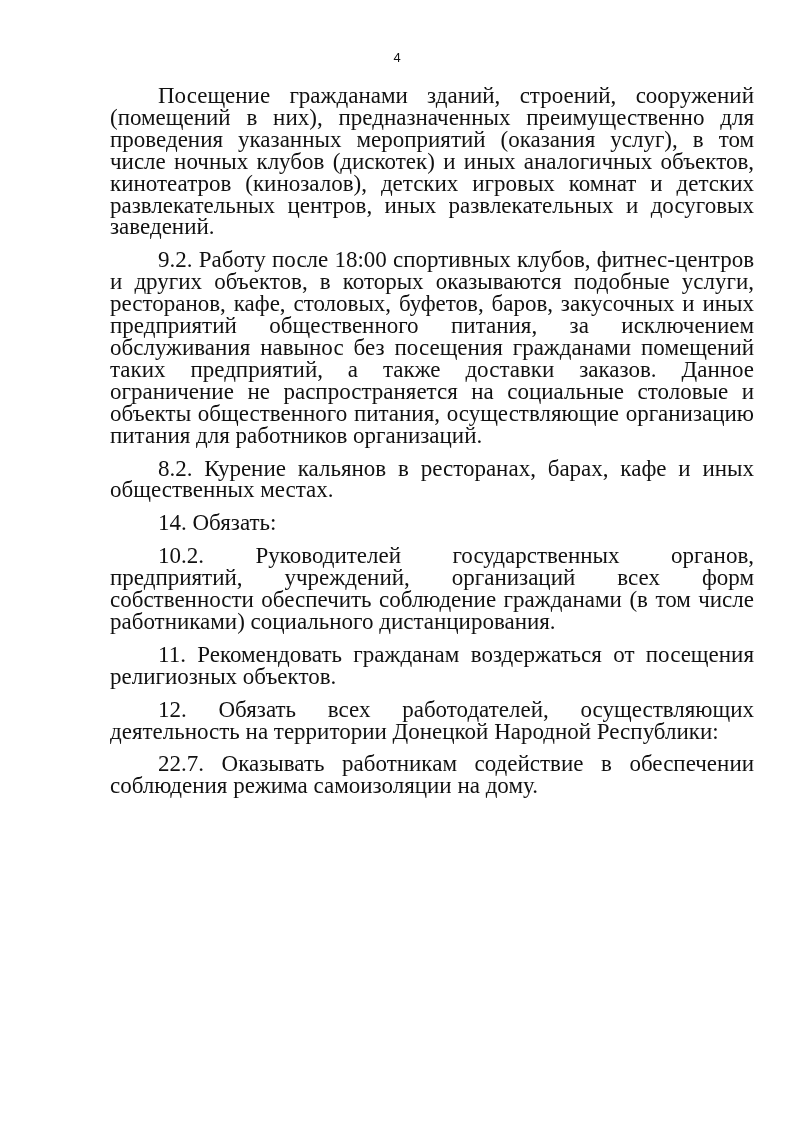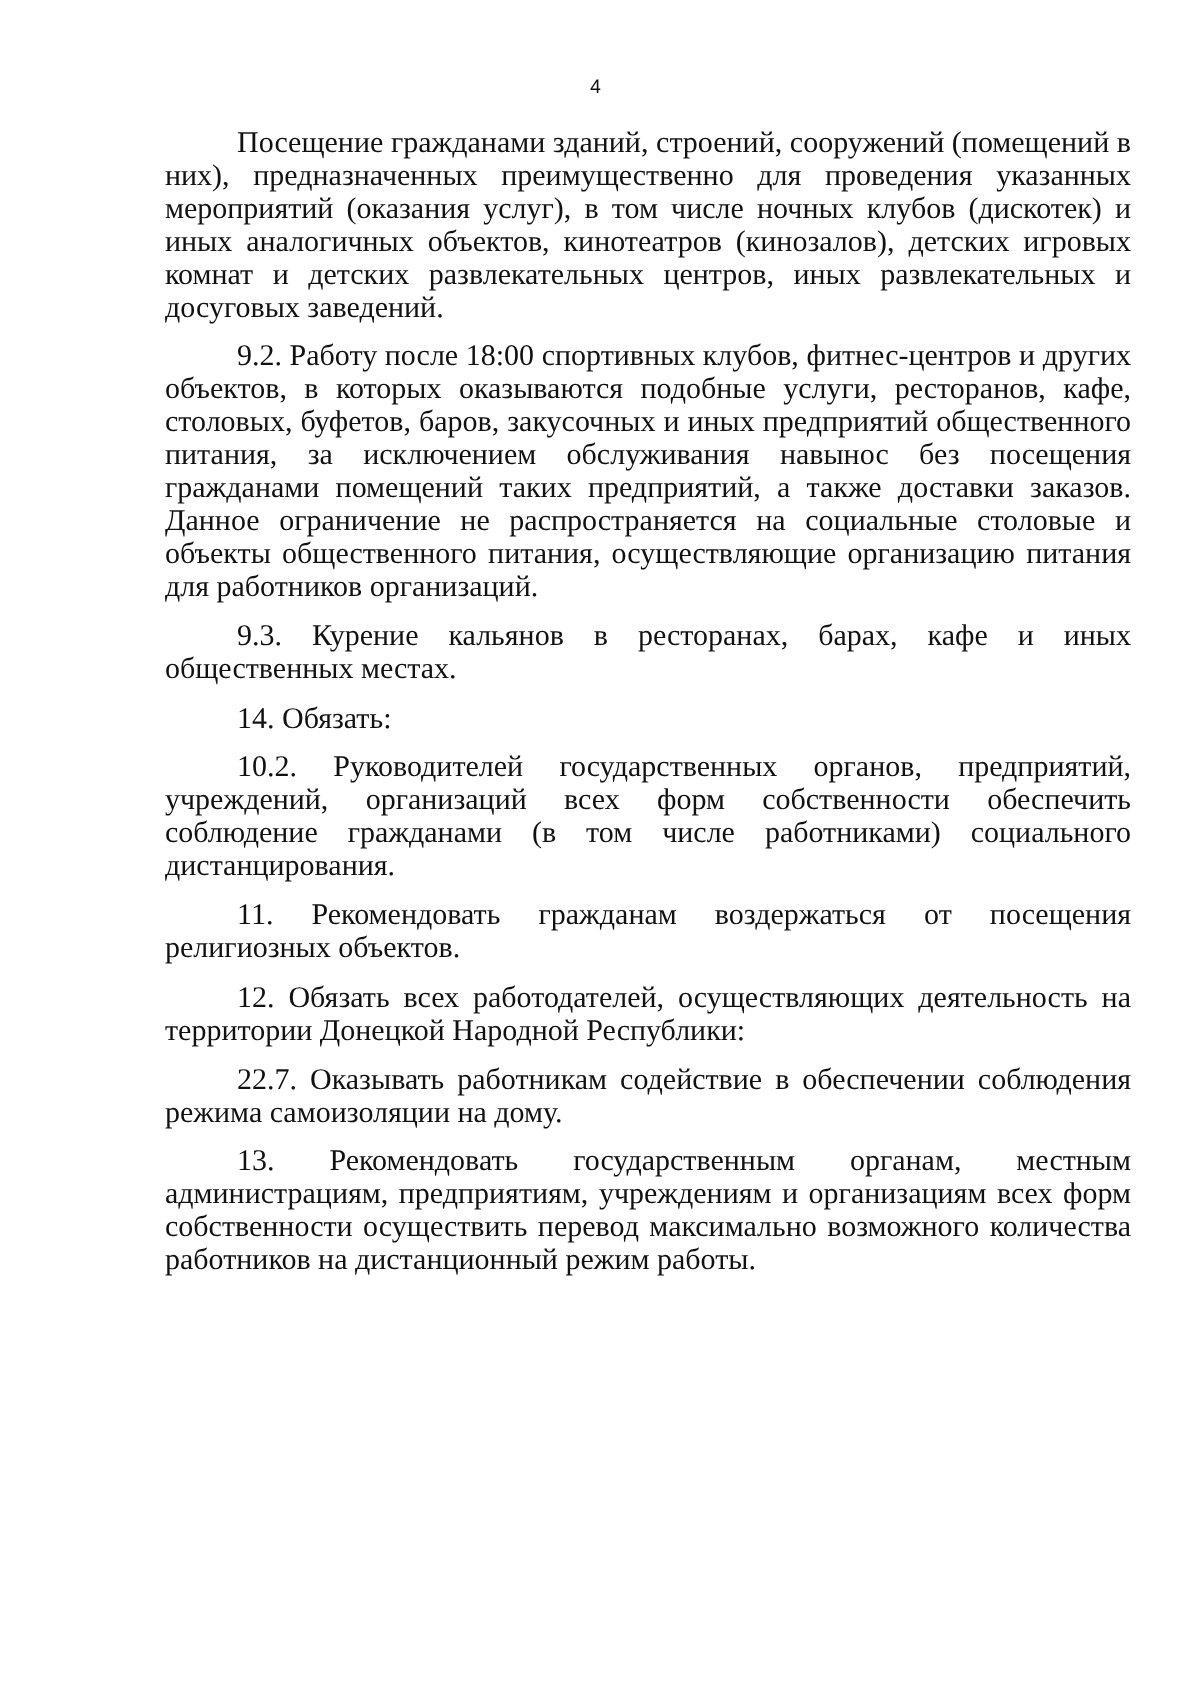--- a/index.html
+++ b/index.html
@@ -4,33 +4,32 @@
 <style>
   html, body { margin: 0; padding: 0; background: #ffffff; }
   body { width: 794px; height: 1122px; position: relative; overflow: hidden; }
   .page-number {
     position: absolute; top: 50px; left: 0; width: 100%;
     text-align: center; font-family: "Liberation Sans", sans-serif;
     font-size: 13px; color: #111;
   }
   .content {
     position: absolute; top: 85px; left: 110px; width: 644px;
-    font-family: "Liberation Serif", serif; font-size: 20px;
+    font-family: "Liberation Serif", serif; font-size: 23px;
     line-height: 21.9px; color: #111; text-align: justify;
   }
   .content p { margin: 0 0 11px 0; text-indent: 48px; }
 </style>
 </head>
 <body>
 
 <div class="page-number">4</div>
 
 <div class="content">
   <p>Посещение гражданами зданий, строений, сооружений (помещений в них), предназначенных преимущественно для проведения указанных мероприятий (оказания услуг), в том числе ночных клубов (дискотек) и иных аналогичных объектов, кинотеатров (кинозалов), детских игровых комнат и детских развлекательных центров, иных развлекательных и досуговых заведений.</p>
   <p>9.2. Работу после 18:00 спортивных клубов, фитнес-центров и других объектов, в которых оказываются подобные услуги, ресторанов, кафе, столовых, буфетов, баров, закусочных и иных предприятий общественного питания, за исключением обслуживания навынос без посещения гражданами помещений таких предприятий, а также доставки заказов. Данное ограничение не распространяется на социальные столовые и объекты общественного питания, осуществляющие организацию питания для работников организаций.</p>
-  <p>9.3. Курение кальянов в ресторанах, барах, кафе и иных общественных местах.</p>
+  <p>8.2. Курение кальянов в ресторанах, барах, кафе и иных общественных местах.</p>
   <p>14. Обязать:</p>
   <p>10.2. Руководителей государственных органов, предприятий, учреждений, организаций всех форм собственности обеспечить соблюдение гражданами (в том числе работниками) социального дистанцирования.</p>
   <p>11. Рекомендовать гражданам воздержаться от посещения религиозных объектов.</p>
   <p>12. Обязать всех работодателей, осуществляющих деятельность на территории Донецкой Народной Республики:</p>
   <p>22.7. Оказывать работникам содействие в обеспечении соблюдения режима самоизоляции на дому.</p>
-  <p>13. Рекомендовать государственным органам, местным администрациям, предприятиям, учреждениям и организациям всех форм собственности осуществить перевод максимально возможного количества работников на дистанционный режим работы.</p>
 </div>
 
 </body></html>

